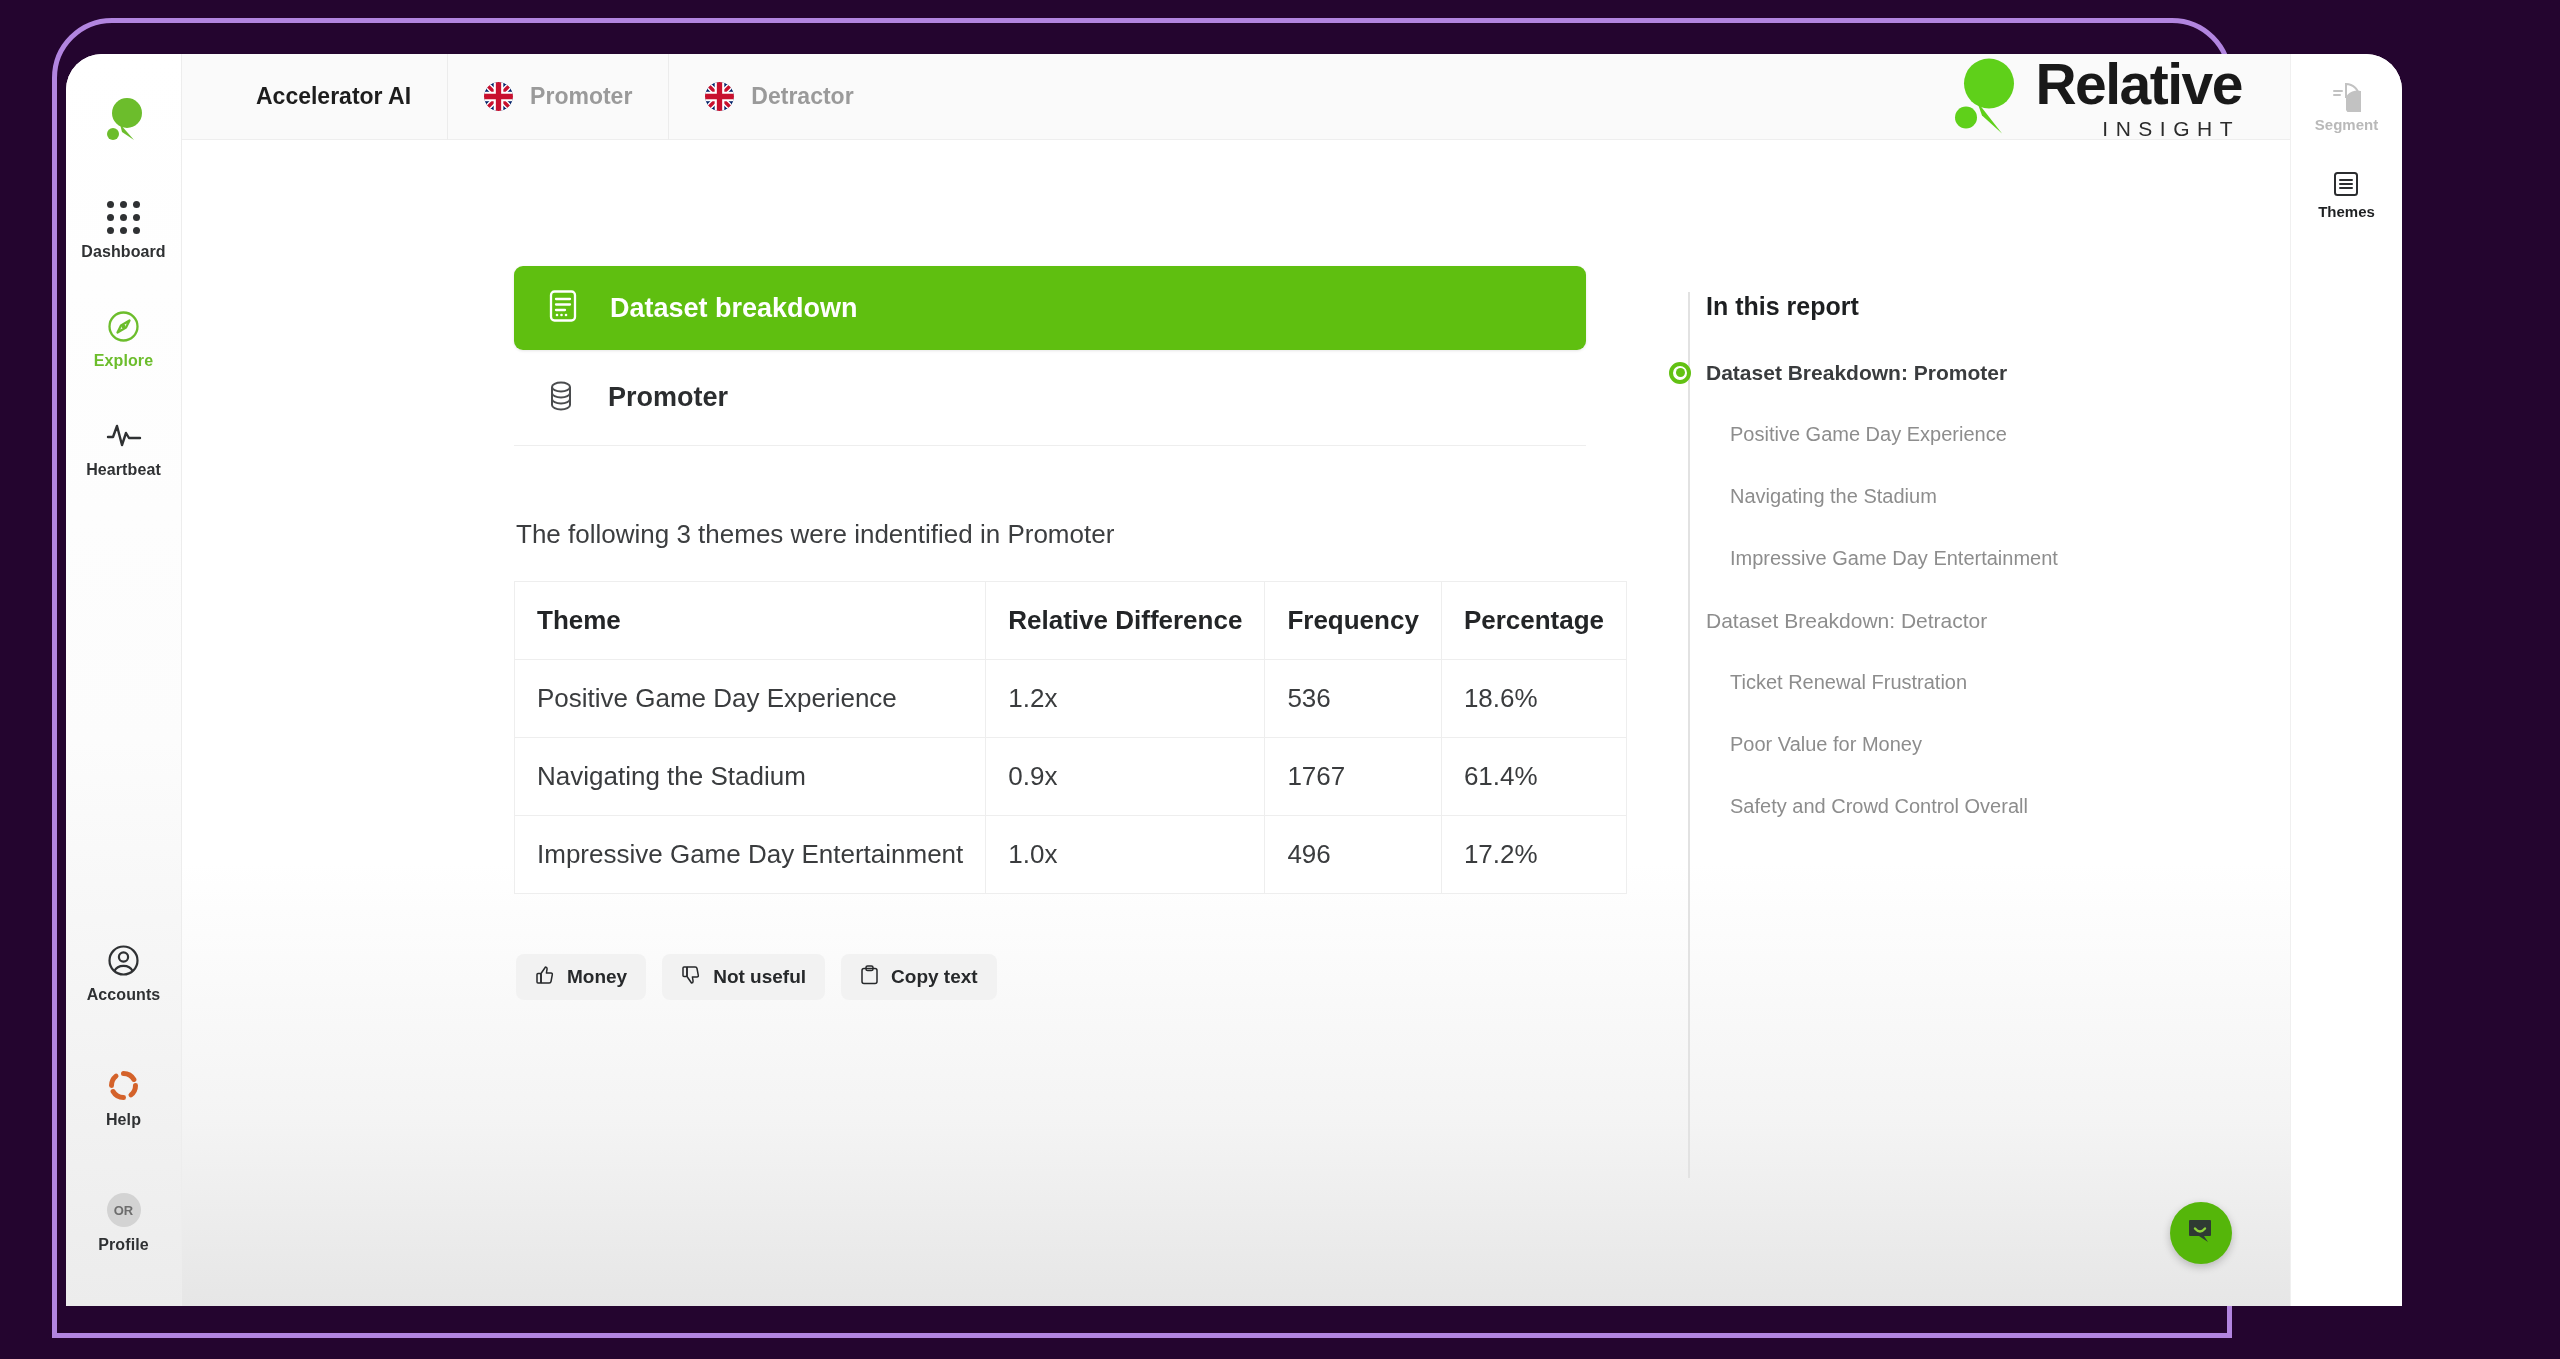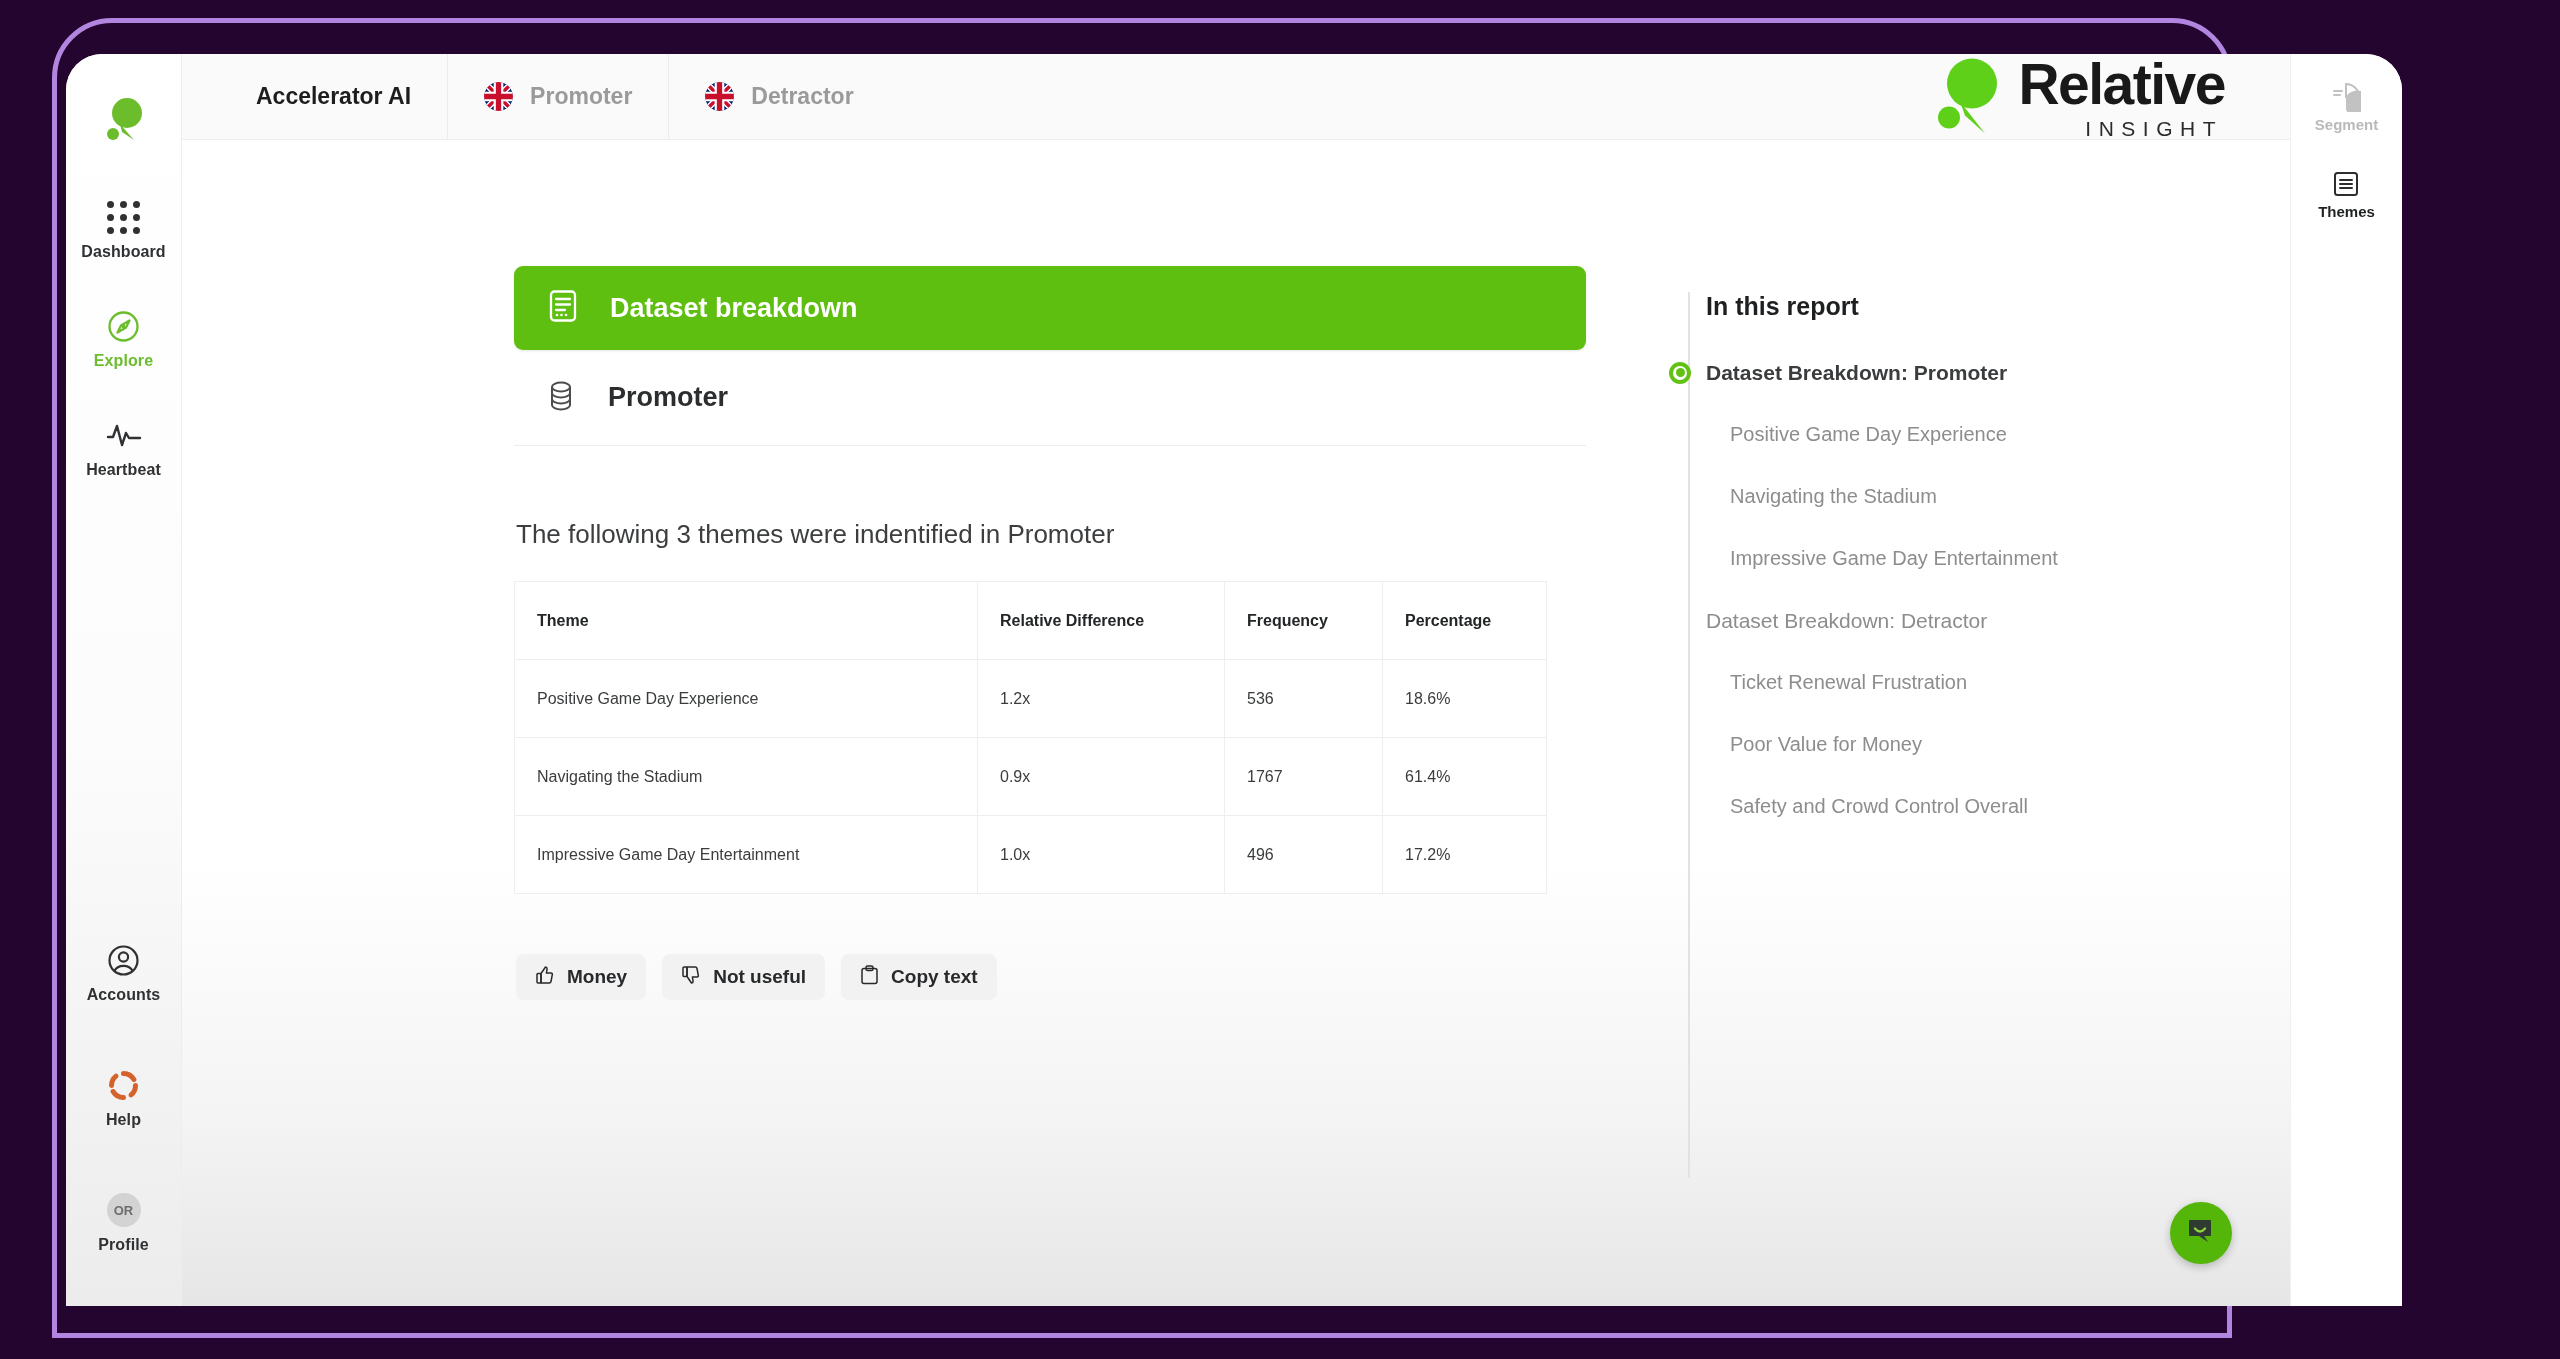--- a/index.html
+++ b/index.html
@@ -82,21 +82,21 @@
     padding: 0 36px; height: 86px;
     cursor: pointer;
     border-right: 1px solid #ececec;
   }
   .tab:first-child { padding-left: 0; }
   .tab-label { font-size: 23px; font-weight: bold; color: #9a9a9a; white-space: nowrap; }
   .tab.active .tab-label { color: #1d1d1d; }
   .flag { width: 29px; height: 29px; border-radius: 50%; overflow: hidden; flex: 0 0 29px; }
 
   .logo-wrap {
-    position: absolute; right: 65px; top: 50%; transform: translateY(-50%);
+    position: absolute; right: 48px; top: 50%; transform: translateY(-50%);
     display: flex; align-items: center; gap: 14px;
   }
   .logo-word { display: flex; flex-direction: column; align-items: flex-end; line-height: 1; }
   .logo-rel { font-size: 57px; font-weight: bold; color: #191919; letter-spacing: -1.5px; }
   .logo-ins { font-size: 21px; color: #2b2b2b; letter-spacing: 7.5px; margin-top: 5px; margin-right: 2px; }
 
   
   .body-region {
     flex: 1;
     display: flex;
@@ -134,21 +134,21 @@
     border: 1px solid #e8e8e8;
     background: #fff;
     table-layout: fixed;
   }
   table.themes th, table.themes td {
     border: 1px solid #eeeeee;
     text-align: left;
     padding: 0 22px;
     height: 78px;
     vertical-align: middle;
-    font-size: 16px;
+    font-size: 26px;
     color: #2f3133;
     white-space: nowrap;
   }
   table.themes th { font-weight: bold; color: #232527; }
   table.themes td { color: #3a3c3e; }
   .col-theme { width: 463px; }
   .col-rd { width: 247px; }
   .col-freq { width: 158px; }
   .col-pct { width: 164px; }
 

